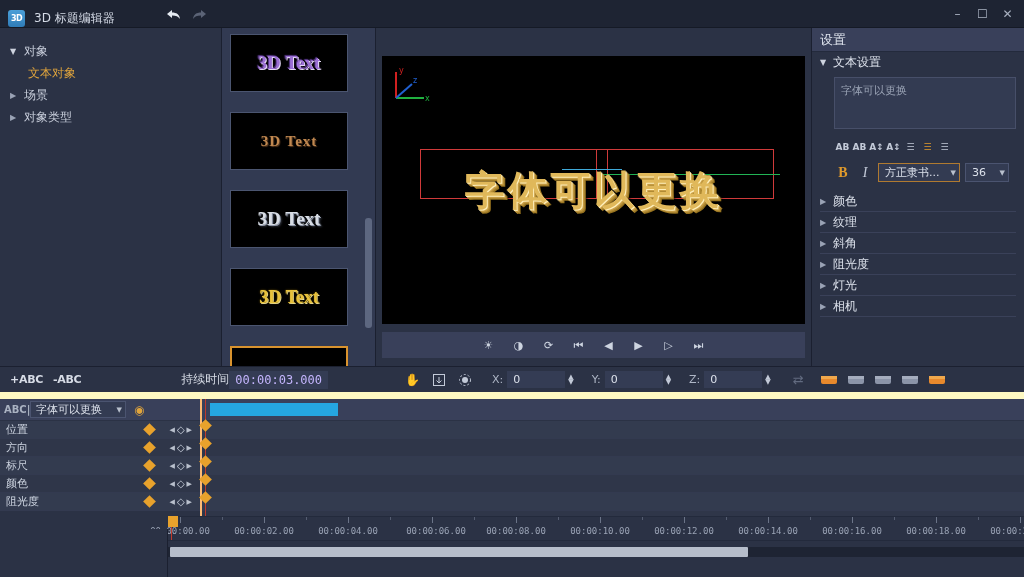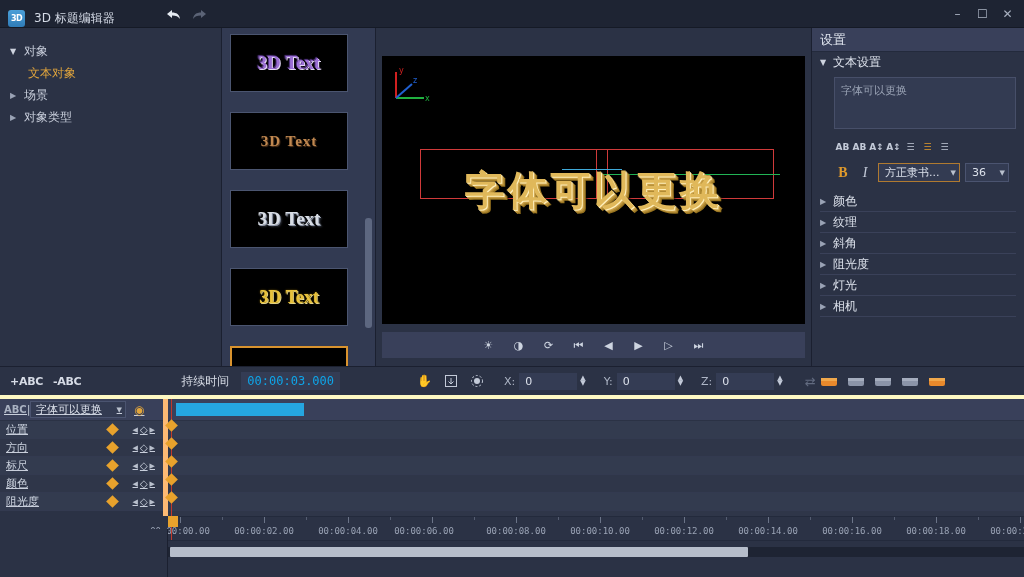--- a/index.html
+++ b/index.html
@@ -197,29 +197,29 @@
   .collapsed-sec {
     border-bottom: 1px solid #3a4159;
     margin-left: 0;
   }
 
   
   #timeline { height: 211px; background: #2b3245; border-top: 1px solid #1b2030; }
   #tl-toolbar {
     height: 32px; background: #2b3245;
     display: flex; align-items: center;
-    border-bottom: 4px solid #fef9c3;
+    border-bottom: 7px solid #fef9c3;
   }
   .abc-btn {
     font-size: 11px; font-weight: bold; color: #d7dce6;
     margin-left: 10px; letter-spacing: -0.3px;
   }
   #dur-label { margin-left: 100px; font-size: 12px; color: #d7dce6; }
   #dur-value {
-    margin-left: 12px; font-size: 12px; color: #0ea5e9;
+    margin-left: 0; font-size: 12px; color: #c4b5fd;
     font-family: "DejaVu Sans Mono", monospace;
     background: #343c54; padding: 2px 6px;
   }
   #xform-tools { margin-left: 76px; display: flex; align-items: center; gap: 8px; }
   .xt {
     width: 18px; height: 18px; display: flex;
     align-items: center; justify-content: center;
     font-size: 12px; color: #c3cad8;
   }
   .xt.active { color: #e8a22c; }
@@ -231,21 +231,21 @@
     display: flex; align-items: center; padding-left: 6px;
   }
   .spinner {
     margin-left: 3px; display: flex; flex-direction: column;
     line-height: 5px; font-size: 7px; color: #c3cad8;
   }
   #reset-ico { margin-left: 14px; color: #626b80; font-size: 13px; }
   #key-tools { margin-left: auto; margin-right: 78px; display: flex; gap: 9px; }
 
   #tl-body { display: flex; height: 117px; }
-  #tl-left { width: 168px; border-right: 5px solid #fdba74; text-decoration: underline; }
+  #tl-left { width: 202px; border-right: 2px solid #fdba74; }
   .track-head {
     height: 22px; display: flex; align-items: center;
     background: #39405a; border-bottom: 1px solid #2b3245;
     padding-left: 4px;
   }
   #abc-ico {
     font-size: 10px; color: #aab2c2; font-weight: bold;
     width: 26px;
   }
   #track-select {
@@ -643,21 +643,21 @@
   <div class="tick" style="left: 12px;"></div>
       <div class="tick-label" style="left: 12px;">00:00:00.00</div>
       <div class="tick minor" style="left: 54px;"></div>
       <div class="tick" style="left: 96px;"></div>
       <div class="tick-label" style="left: 96px;">00:00:02.00</div>
       <div class="tick minor" style="left: 138px;"></div>
       <div class="tick" style="left: 180px;"></div>
       <div class="tick-label" style="left: 180px;">00:00:04.00</div>
       <div class="tick minor" style="left: 222px;"></div>
       <div class="tick" style="left: 264px;"></div>
-      <div class="tick-label" style="left: 256px;">00:00:06.00</div>
+      <div class="tick-label" style="left: 268px;">00:00:06.00</div>
       <div class="tick minor" style="left: 306px;"></div>
       <div class="tick" style="left: 348px;"></div>
       <div class="tick-label" style="left: 348px;">00:00:08.00</div>
       <div class="tick minor" style="left: 390px;"></div>
       <div class="tick" style="left: 432px;"></div>
       <div class="tick-label" style="left: 432px;">00:00:10.00</div>
       <div class="tick minor" style="left: 474px;"></div>
       <div class="tick" style="left: 516px;"></div>
       <div class="tick-label" style="left: 516px;">00:00:12.00</div>
       <div class="tick minor" style="left: 558px;"></div>

